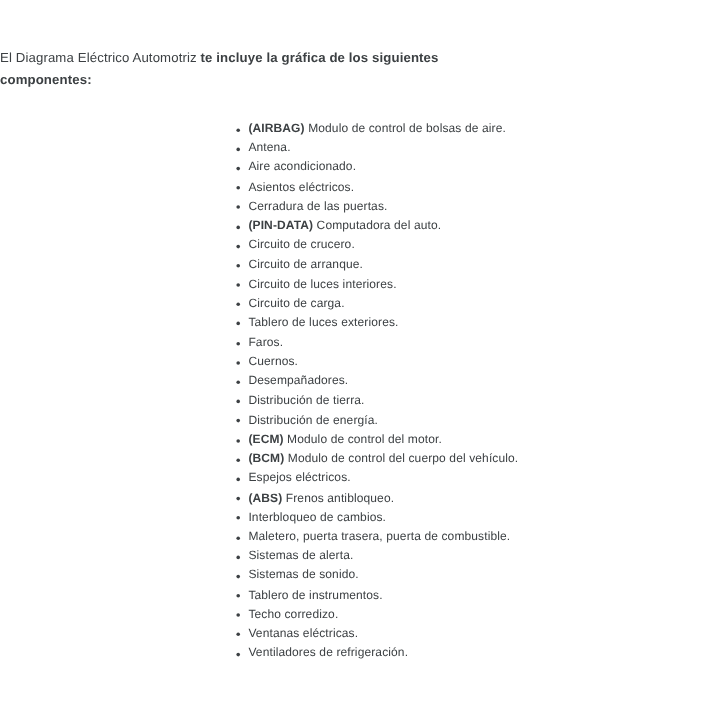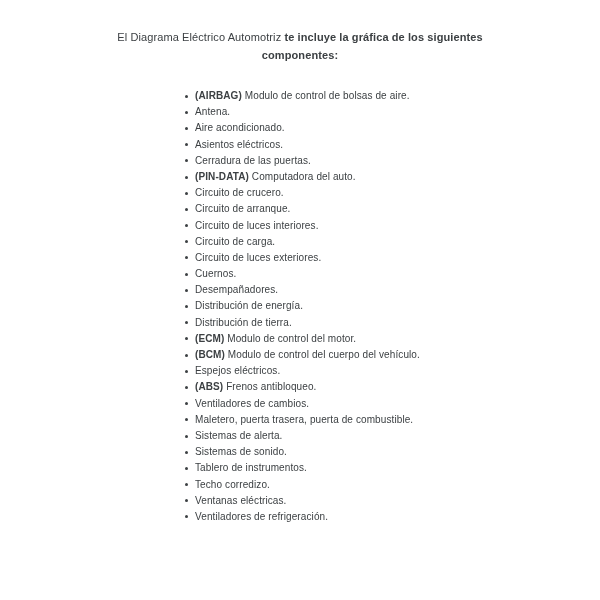--- a/index.html
+++ b/index.html
@@ -16,40 +16,39 @@
     color: #3c4043;
     -webkit-font-smoothing: antialiased;
   }
   .page {
     position: absolute;
     inset: 0;
     background: #ffffff;
   }
   .title {
     position: absolute;
-    top: 29px;
+    top: 41px;
     left: 0;
     width: 100%;
-    text-align: center;
     font-size: 11px;
     line-height: 17.5px;
     color: #3c4043;
     letter-spacing: 0.1px;
   }
   .title .regular {
     font-weight: 400;
   }
   .title .bold {
     font-weight: 700;
   }
   .component-list {
     position: absolute;
     top: 88px;
     left: 185px;
-    margin: 0;
+    margin: 12px;
     padding: 0;
     list-style: none;
   }
   .component-list li {
     display: flex;
     align-items: center;
     height: 16.2px;
     font-size: 10px;
     line-height: 16.2px;
     white-space: nowrap;
@@ -115,57 +114,61 @@
       <li>
         <span class="dot"></span>
         <span>Circuito de luces interiores.</span>
       </li>
       <li>
         <span class="dot"></span>
         <span>Circuito de carga.</span>
       </li>
       <li>
         <span class="dot"></span>
-        <span>Circuito de luces exteriores.</span>
+        <span>Tablero de luces exteriores.</span>
+      </li>
+      <li>
+        <span class="dot"></span>
+        <span>Faros.</span>
       </li>
       <li>
         <span class="dot"></span>
         <span>Cuernos.</span>
       </li>
       <li>
         <span class="dot"></span>
         <span>Desempañadores.</span>
       </li>
       <li>
         <span class="dot"></span>
-        <span>Distribución de energía.</span>
+        <span>Distribución de tierra.</span>
       </li>
       <li>
         <span class="dot"></span>
-        <span>Distribución de tierra.</span>
+        <span>Distribución de energía.</span>
       </li>
       <li>
         <span class="dot"></span>
         <span><b>(ECM)</b> Modulo de control del motor.</span>
       </li>
       <li>
         <span class="dot"></span>
         <span><b>(BCM)</b> Modulo de control del cuerpo del vehículo.</span>
       </li>
       <li>
         <span class="dot"></span>
         <span>Espejos eléctricos.</span>
       </li>
       <li>
         <span class="dot"></span>
         <span><b>(ABS)</b> Frenos antibloqueo.</span>
       </li>
       <li>
         <span class="dot"></span>
-        <span>Ventiladores de cambios.</span>
+        <span>Interbloqueo de cambios.</span>
       </li>
       <li>
         <span class="dot"></span>
         <span>Maletero, puerta trasera, puerta de combustible.</span>
       </li>
       <li>
         <span class="dot"></span>
         <span>Sistemas de alerta.</span>
       </li>
       <li>

